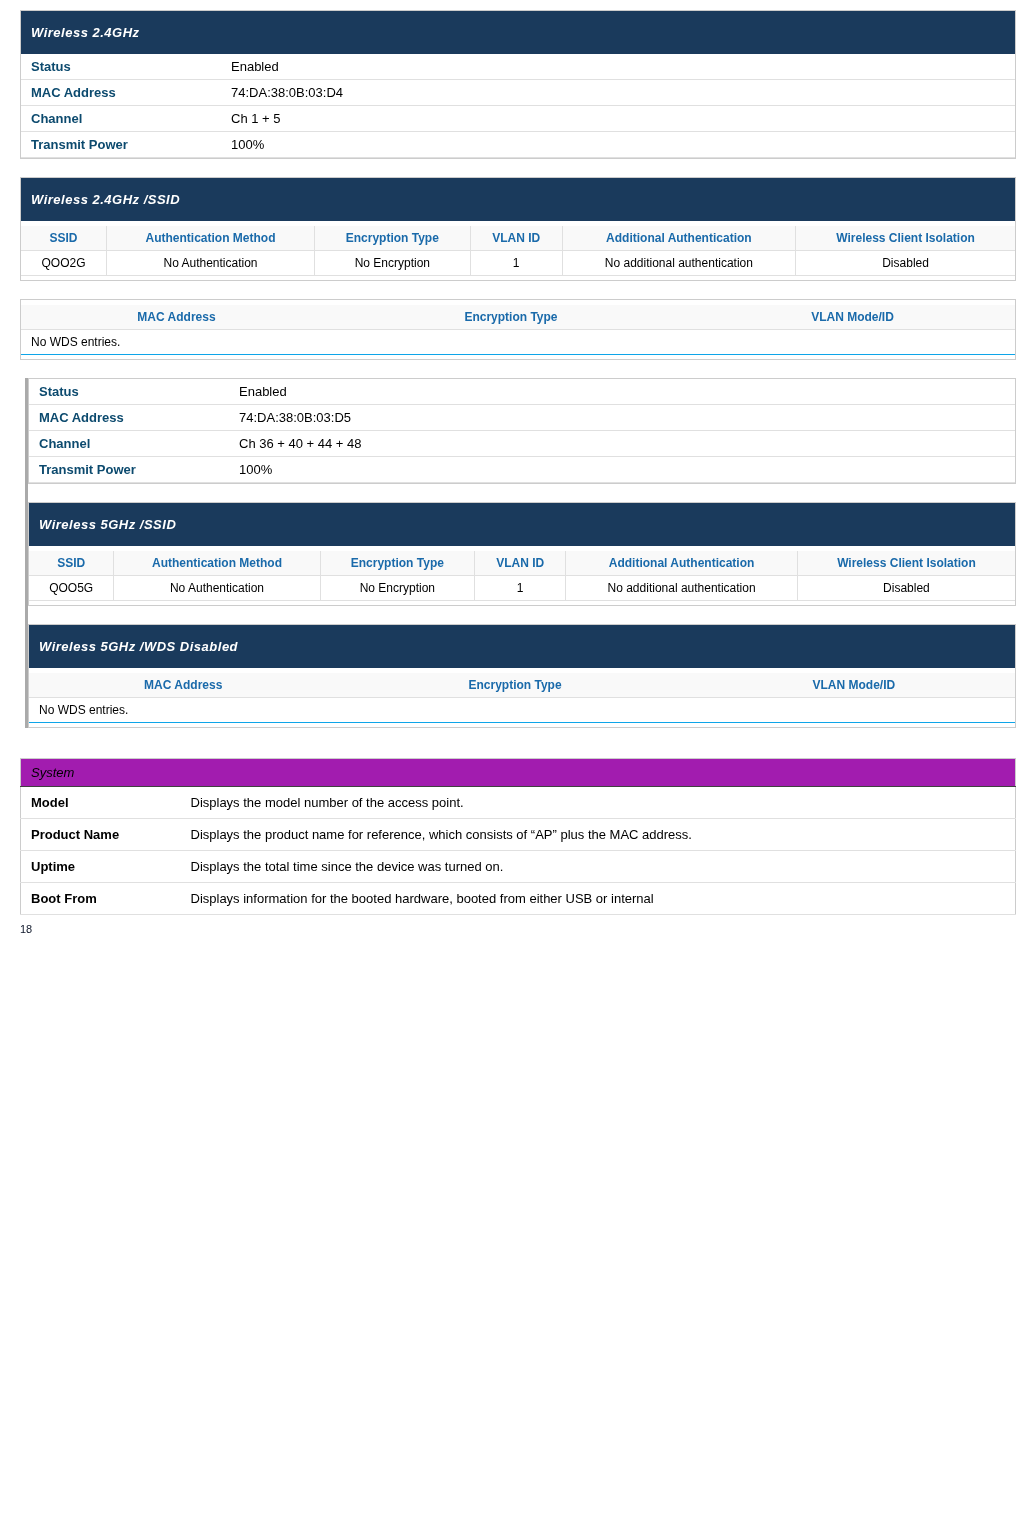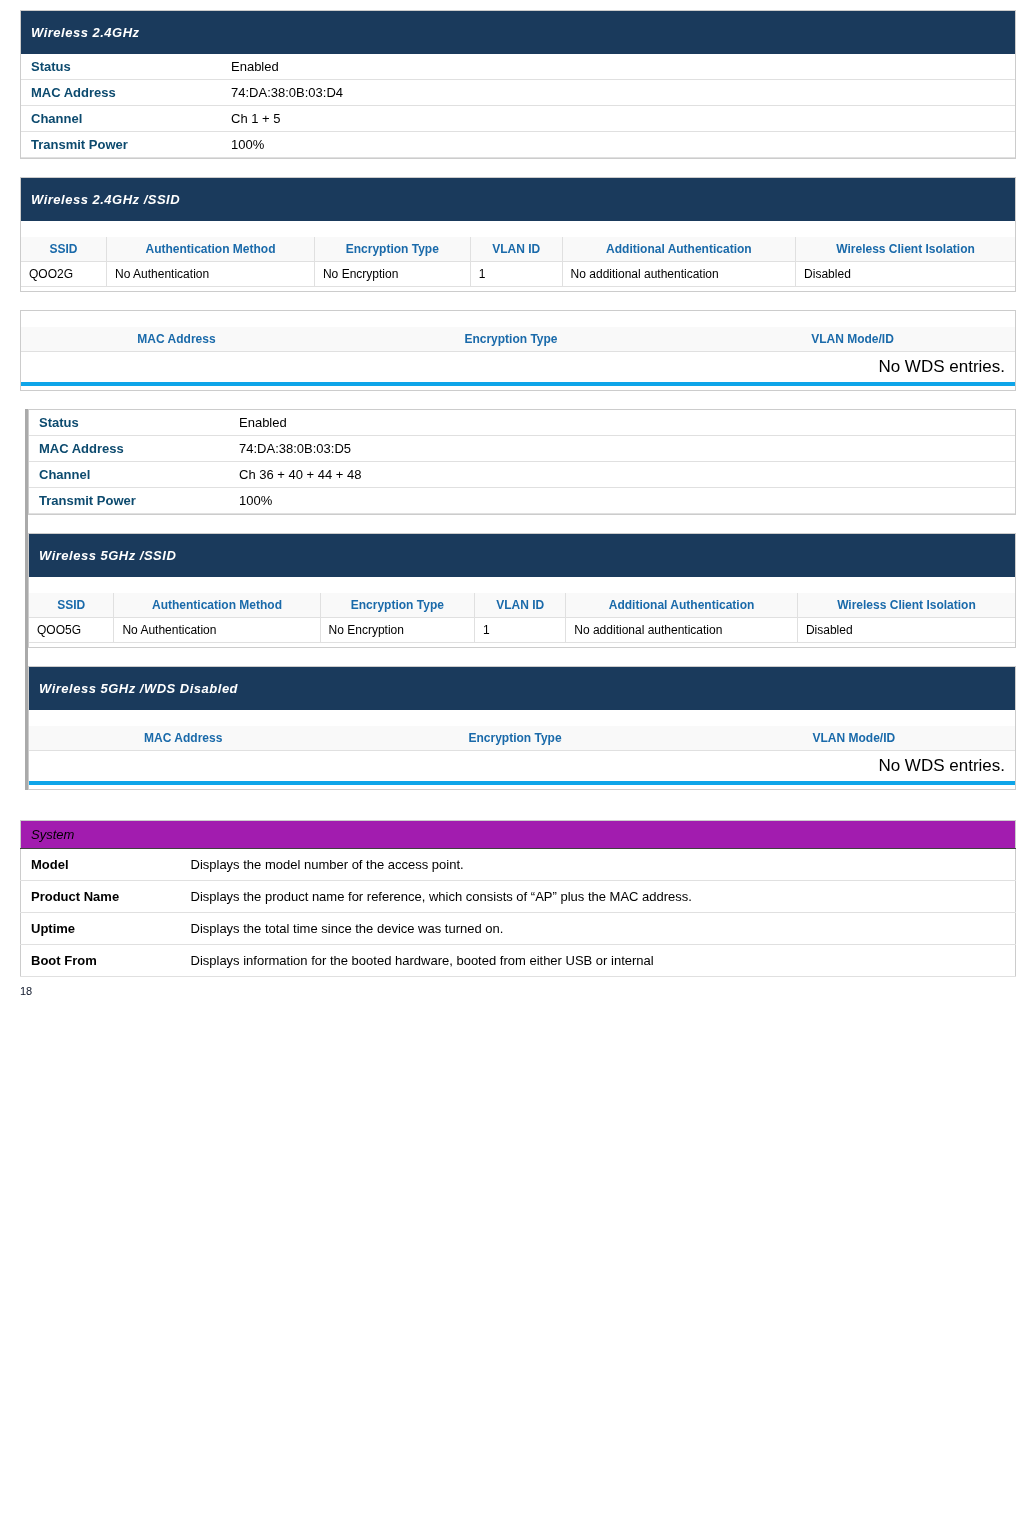--- a/index.html
+++ b/index.html
@@ -56,21 +56,21 @@
       text-align: center;
       border-bottom: 1px solid #e0e0e0;
       border-right: 1px solid #e0e0e0;
       font-size: 12px;
       background: #f9f9f9;
       vertical-align: middle;
     }
 
     .ssid-table td {
       padding: 5px 8px;
-      text-align: left;
+      text-align: center;
       border-bottom: 1px solid #e0e0e0;
       border-right: 1px solid #e0e0e0;
       vertical-align: middle;
       font-size: 12px;
     }
 
     .ssid-table th:last-child,
     .ssid-table td:last-child {
       border-right: none;
     }
@@ -85,23 +85,23 @@
       font-weight: bold;
       padding: 5px 10px;
       text-align: center;
       border-bottom: 1px solid #e0e0e0;
       font-size: 12px;
       background: #f9f9f9;
     }
 
     .wds-table td {
       padding: 5px 10px;
-      text-align: right;
-      border-bottom: 4px solid #0ea5e9;
-      font-size: 17px;
+      text-align: left;
+      border-bottom: 1px solid #0ea5e9;
+      font-size: 12px;
     }
 
     .left-border-block {
       border-left: 3px solid #aaa;
       margin-left: 5px;
     }
 
     .system-table {
       width: 100%;
       border-collapse: collapse;
@@ -128,21 +128,21 @@
       width: 160px;
     }
 
     .page-num {
       font-size: 11px;
       color: #0f172a;
       margin-top: 8px;
     }
 
     .table-padding {
-      padding: 16px 0 4px 0;
+      padding: 5px 0 4px 0;
     }
   </style>
 </head>
 <body>
 
 <div class="section-block">
   <div class="section-header">Wireless 2.4GHz</div>
   <table class="info-table">
     <tbody id="wireless24-tbody">
         <tr>

